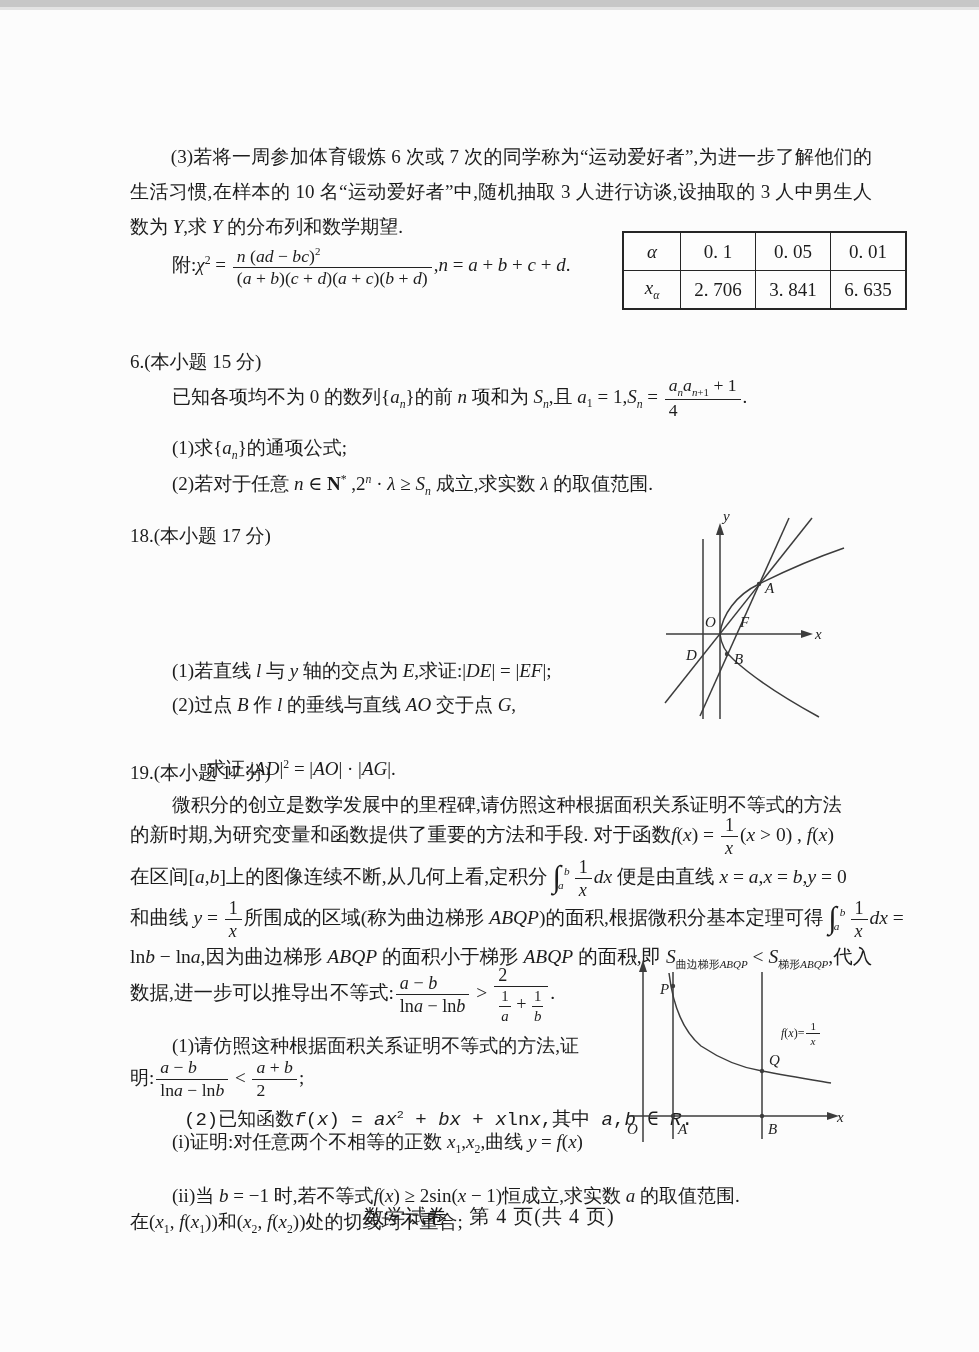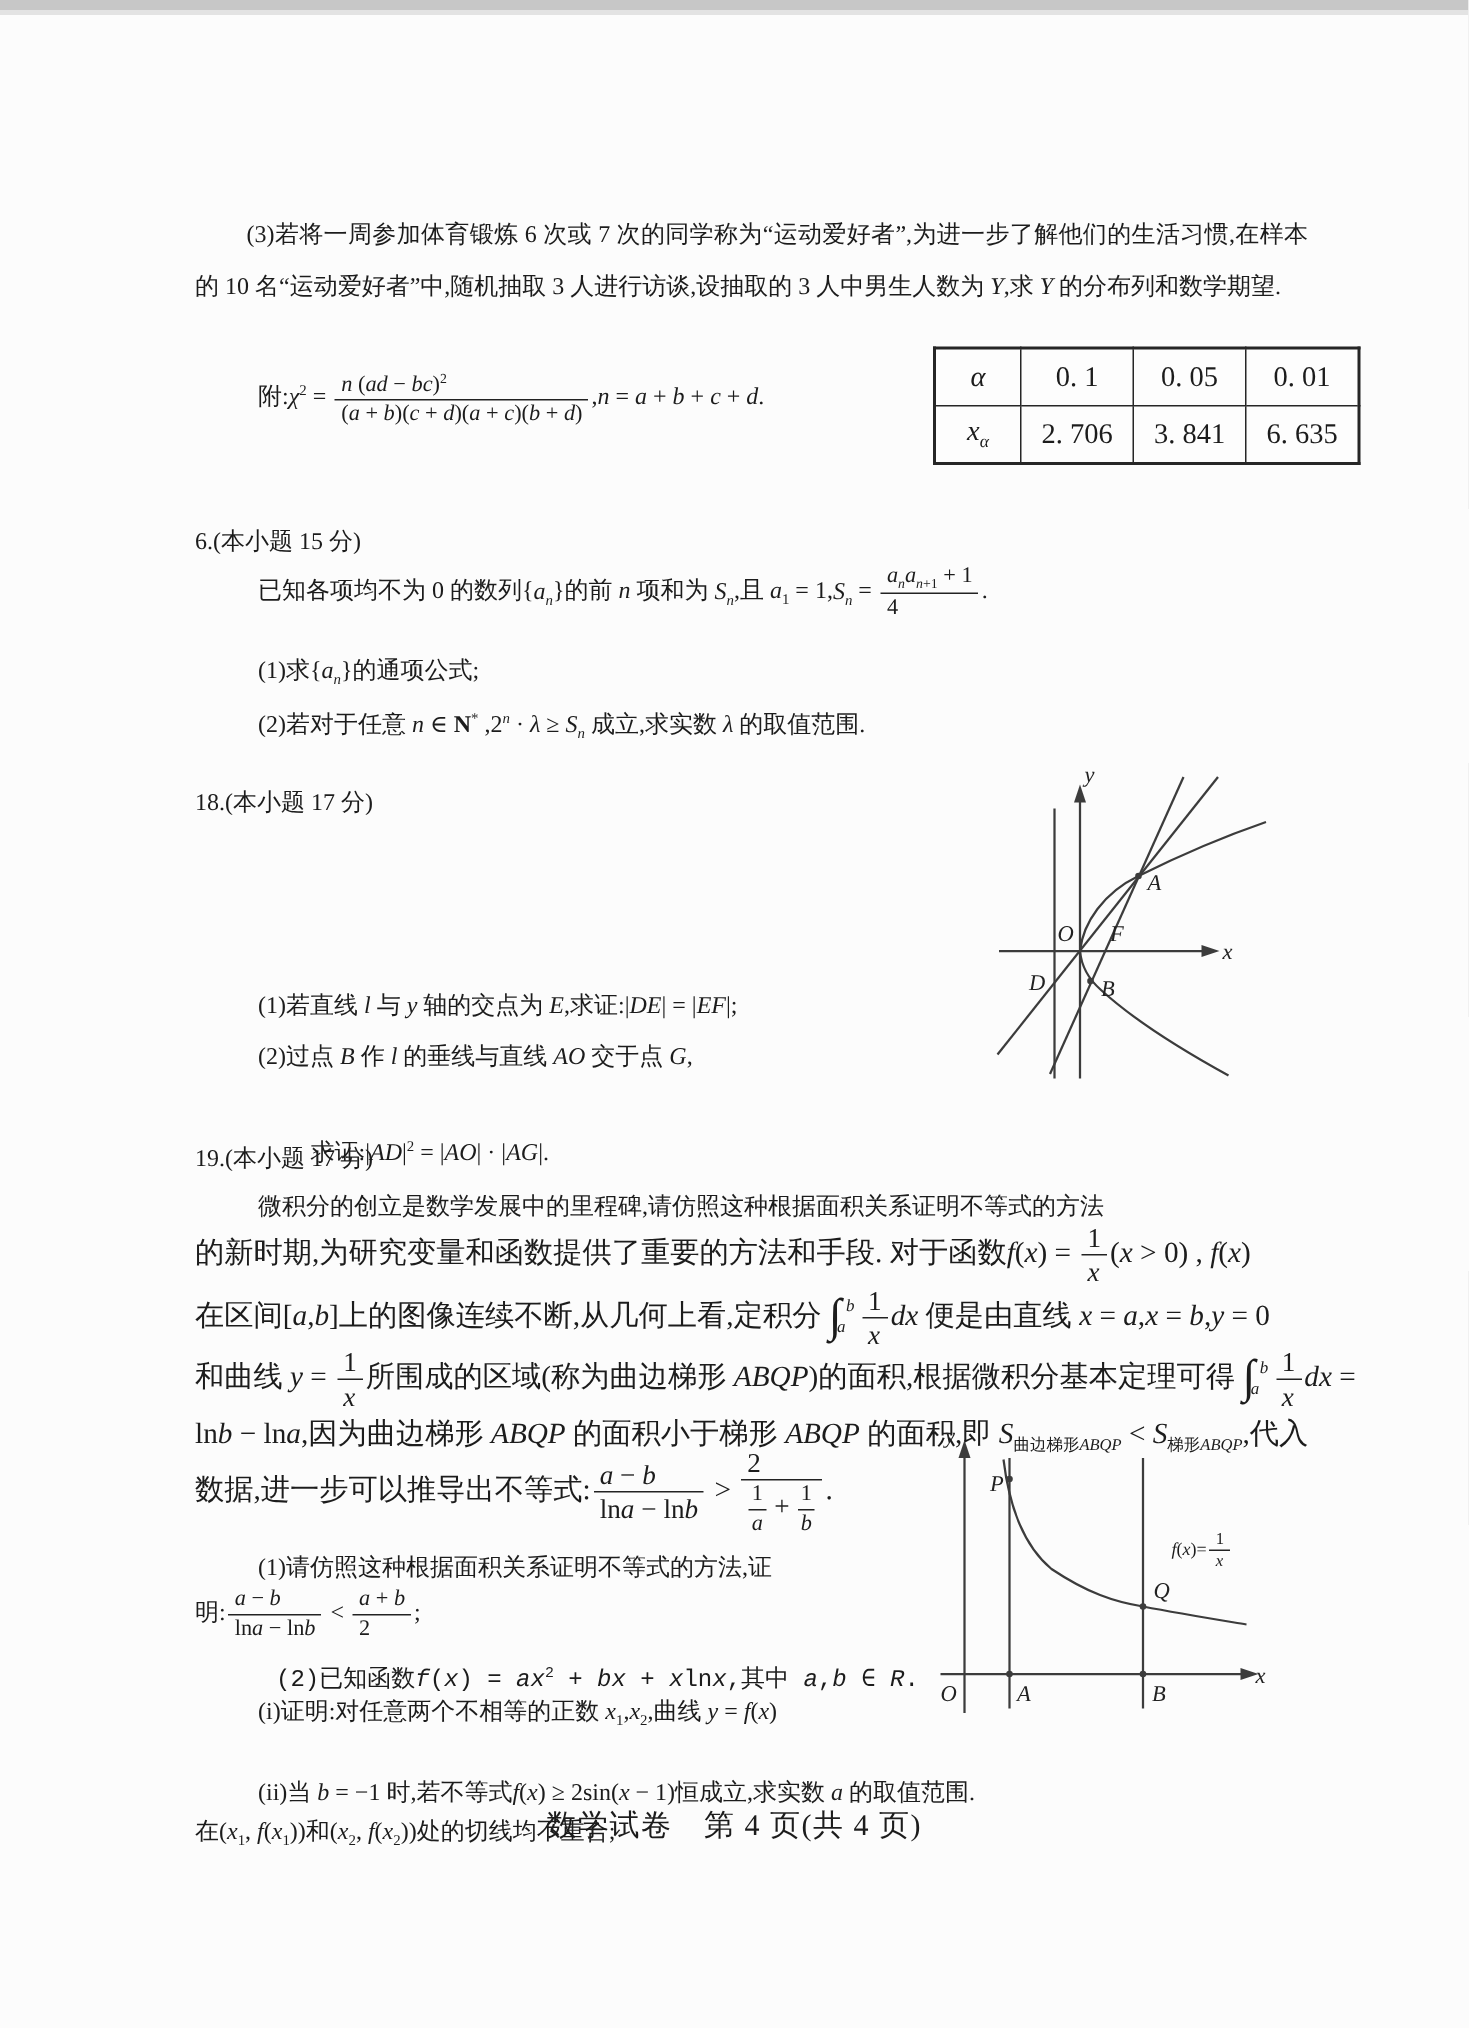--- a/index.html
+++ b/index.html
@@ -3,21 +3,21 @@
 <meta charset="utf-8">
 <style>
   html,body{margin:0;padding:0;background:#e9e9e9;}
   .page{
     position:relative;width:979px;height:1352px;margin:0 auto;
     background:#fcfcfc;color:#1c1c1c;overflow:hidden;
     font-family:"Liberation Serif","DejaVu Serif",serif;
   }
   .topbar{position:absolute;left:0;top:0;width:100%;height:7px;background:#c7c7c7;}
   .topbar2{position:absolute;left:0;top:7px;width:100%;height:3px;background:#e3e3e3;}
-  .blk{position:absolute;font-size:16px;line-height:35px;}
+  .blk{position:absolute;font-size:19px;line-height:35px;}
   .just{text-align:justify;text-indent:2.15em;}
   .nowrap{white-space:nowrap;}
   i{font-style:italic;}
   b{font-weight:bold;}
   sup{font-size:0.62em;}
   sub{font-size:0.62em;}
   sub.cjks{font-size:11px;letter-spacing:0;}
   .frac{display:inline-block;vertical-align:middle;text-align:left;font-size:0.93em;line-height:1.12;margin:0 2px;}
   .frac .num{display:block;border-bottom:1.3px solid #222;padding:0 4px 1px;}
   .frac .den{display:block;padding:1px 4px 0;}

